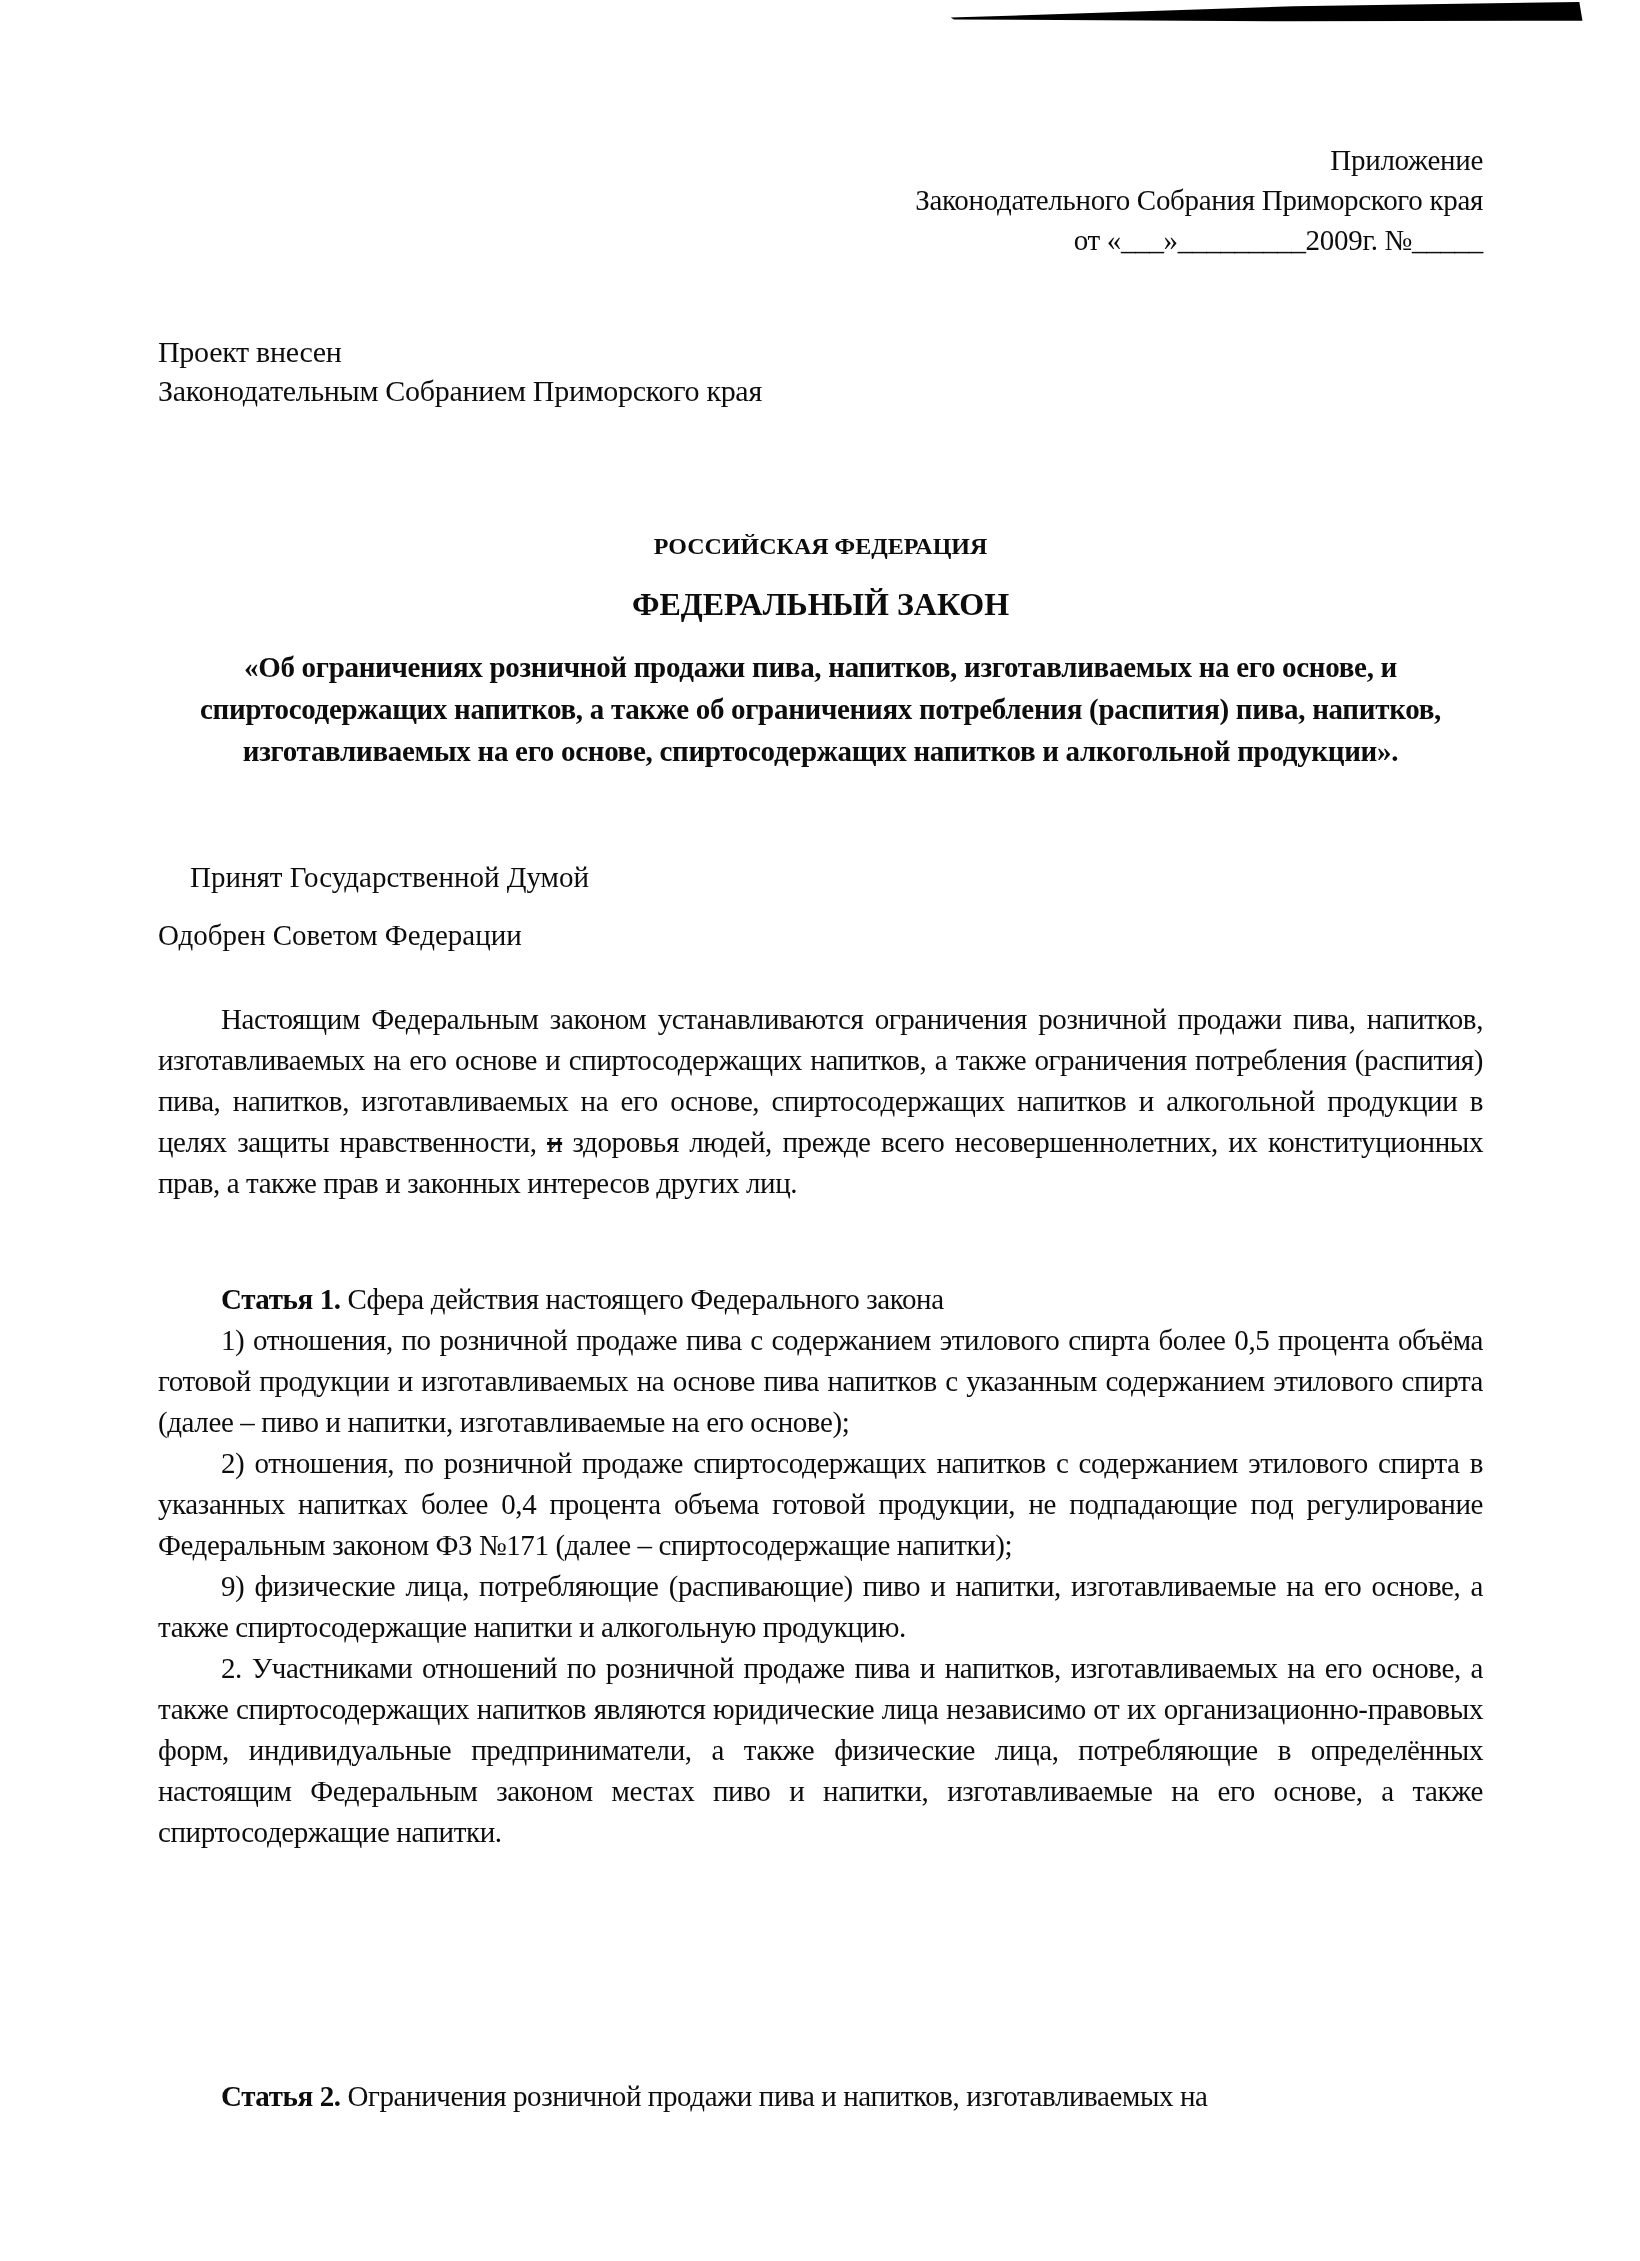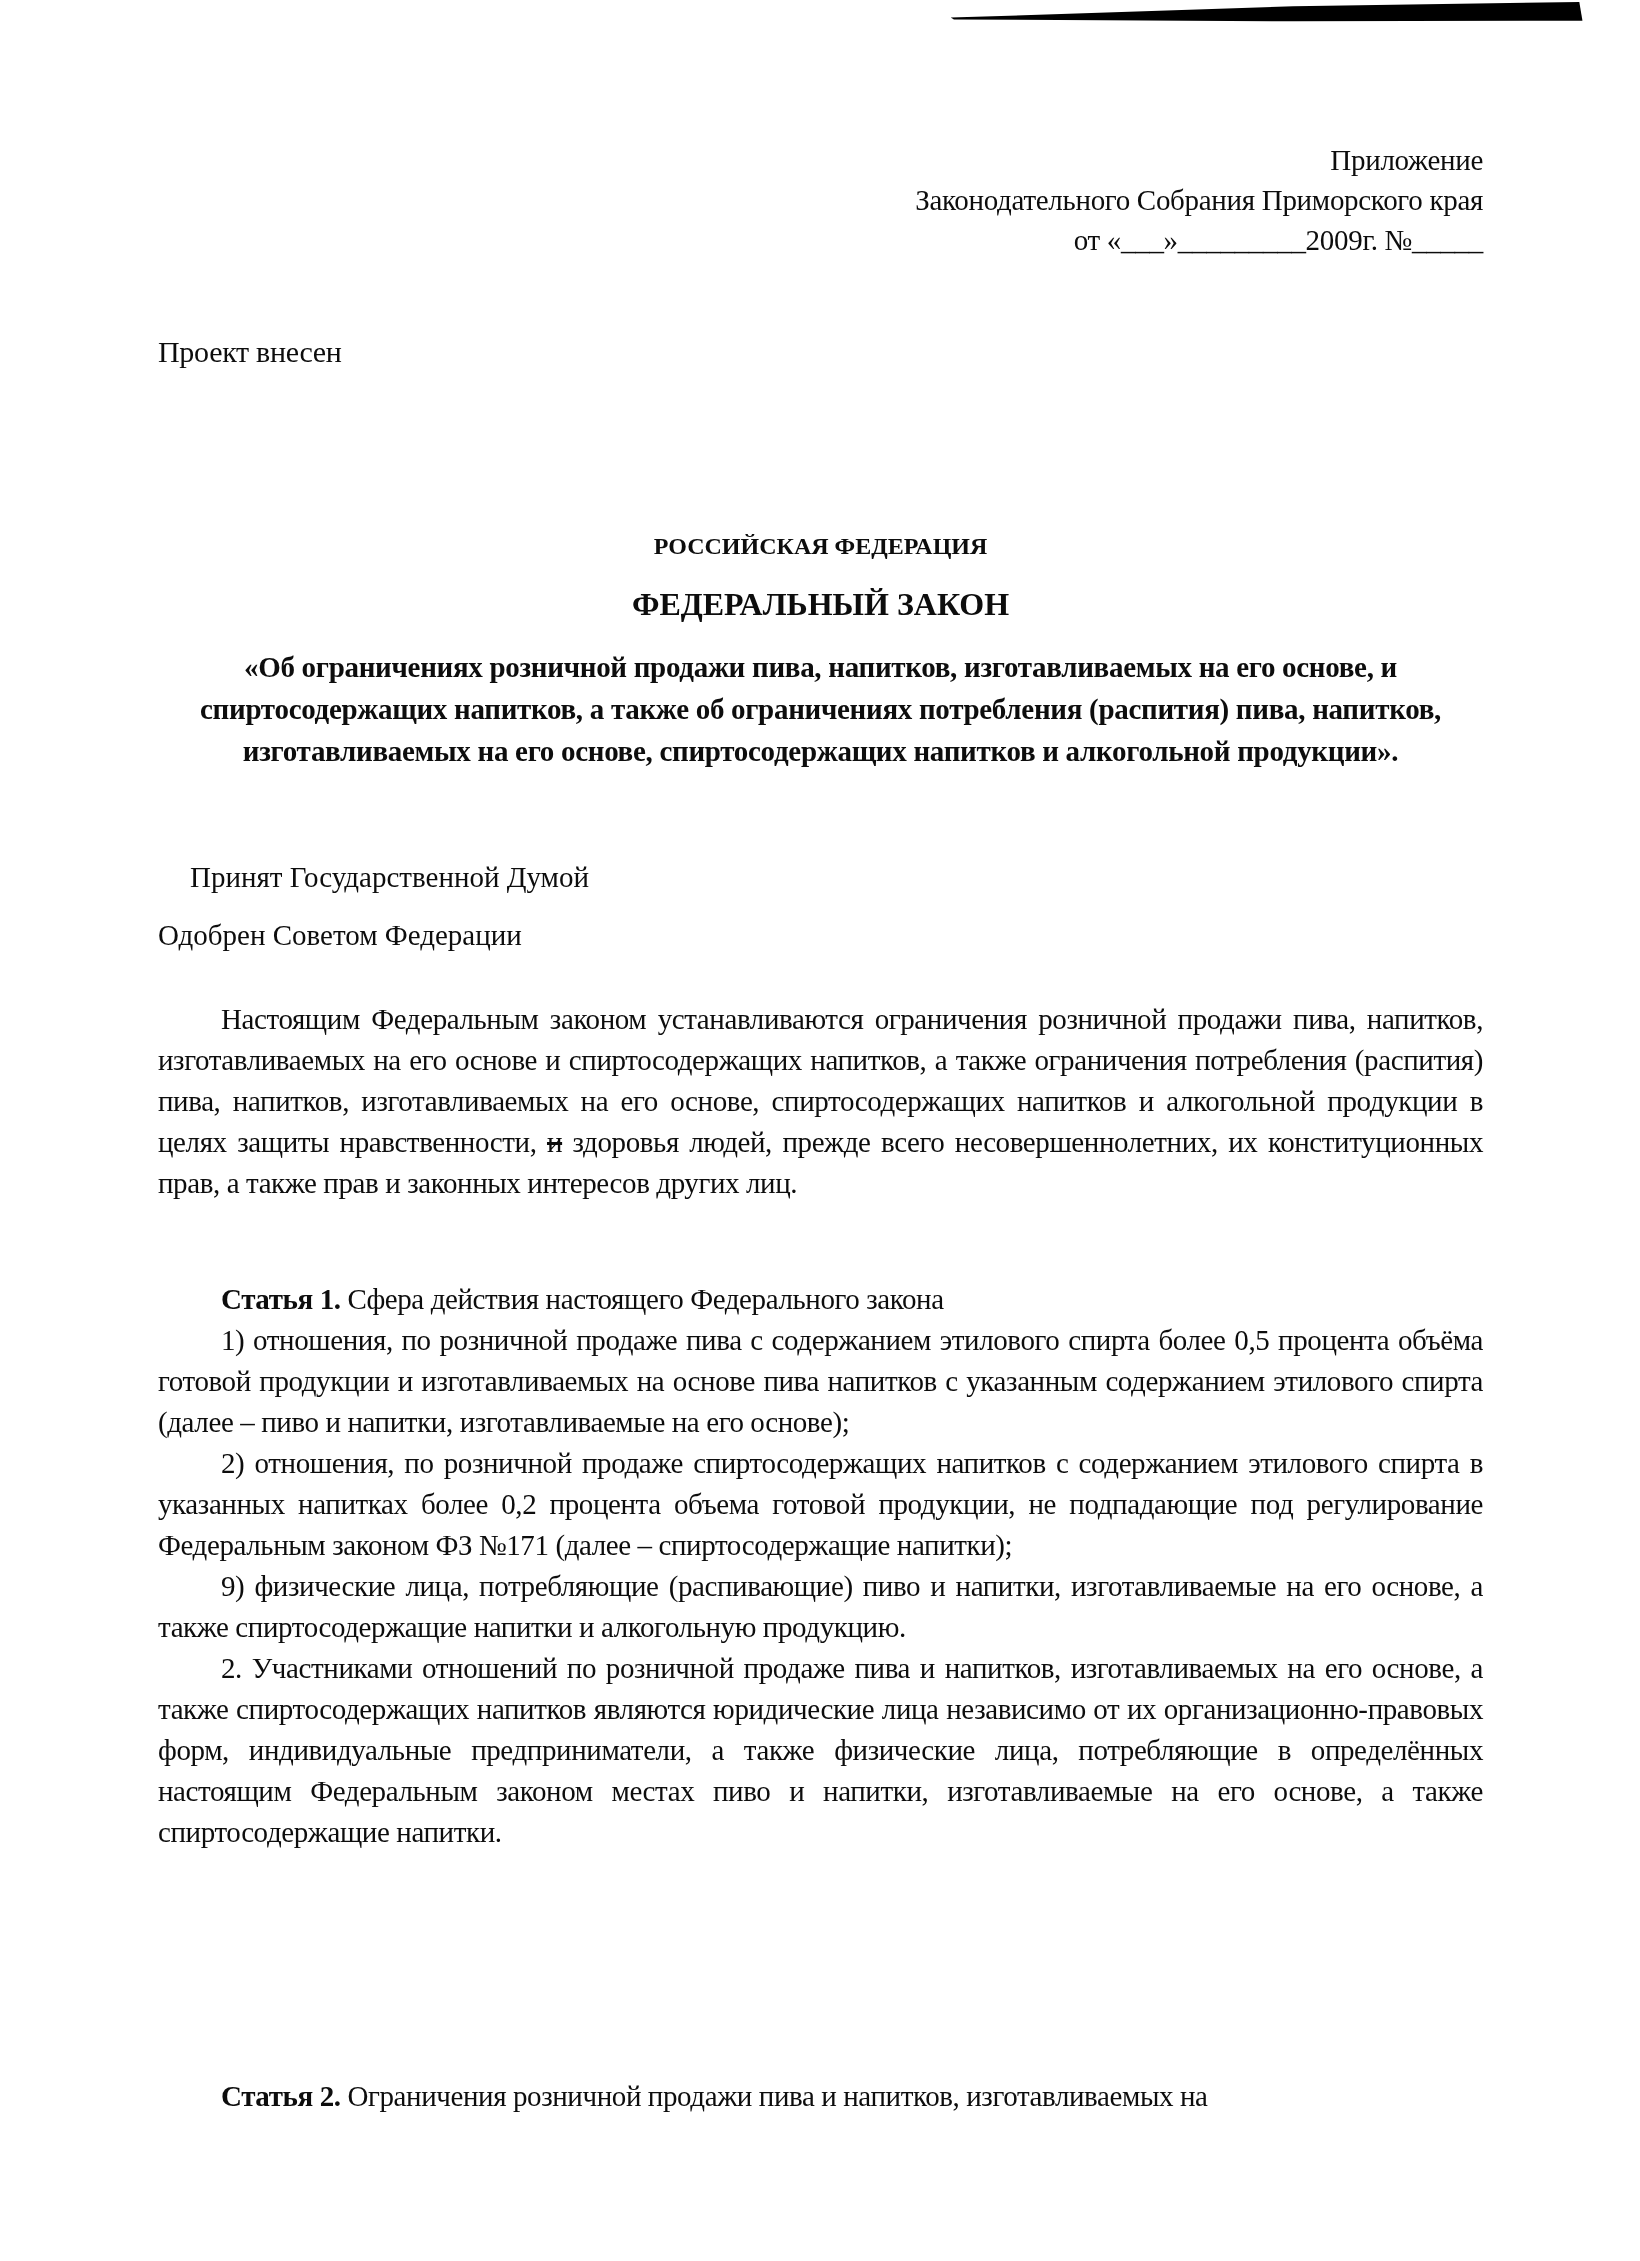--- a/index.html
+++ b/index.html
@@ -123,40 +123,41 @@
   </svg>
 
   <div class="block header-right">
     <div>Приложение</div>
     <div>Законодательного Собрания Приморского края</div>
     <div>от «___»_________2009г. №_____</div>
   </div>
 
   <div class="block project-note">
     <div>Проект внесен</div>
+    <div>Законодательным Собранием Приморского края</div>
   </div>
 
   <div class="block country-title">РОССИЙСКАЯ ФЕДЕРАЦИЯ</div>
 
   <div class="block law-type-title">ФЕДЕРАЛЬНЫЙ ЗАКОН</div>
 
   <div class="block law-subject">«Об ограничениях розничной продажи пива, напитков, изготавливаемых на его основе, и спиртосодержащих напитков, а также об ограничениях потребления (распития) пива, напитков, изготавливаемых на его основе,  спиртосодержащих напитков и алкогольной продукции».</div>
 
   <div class="block adopted-duma">Принят Государственной Думой</div>
 
   <div class="block approved-council">Одобрен Советом Федерации</div>
 
   <div class="block intro">
     <p><span>Настоящим Федеральным законом устанавливаются ограничения розничной продажи пива, напитков, изготавливаемых на его основе и спиртосодержащих напитков, а также ограничения потребления (распития) пива, напитков, изготавливаемых на его основе, спиртосодержащих напитков и алкогольной продукции в целях защиты нравственности, </span><s class="struck">и</s><span> здоровья людей, прежде всего несовершеннолетних, их конституционных прав, а также прав и законных интересов других лиц.</span></p>
   </div>
 
   <div class="block articles">
     <p><span class="bold-run">Статья 1.</span><span> Сфера действия настоящего Федерального закона</span></p>
     <p>1) отношения,  по розничной продаже пива с содержанием этилового спирта более 0,5 процента объёма готовой продукции и изготавливаемых на основе пива напитков с указанным содержанием этилового спирта (далее – пиво и напитки, изготавливаемые на его основе);</p>
-    <p>2) отношения,  по розничной продаже спиртосодержащих напитков с содержанием этилового спирта в указанных напитках более 0,2 процента объема готовой продукции, не подпадающие под регулирование Федеральным законом ФЗ №171 (далее – спиртосодержащие напитки);</p>
+    <p>2) отношения,  по розничной продаже спиртосодержащих напитков с содержанием этилового спирта в указанных напитках более 0,4 процента объема готовой продукции, не подпадающие под регулирование Федеральным законом ФЗ №171 (далее – спиртосодержащие напитки);</p>
     <p>9) физические лица, потребляющие (распивающие) пиво и напитки, изготавливаемые на его основе, а также спиртосодержащие напитки и алкогольную продукцию.</p>
     <p>2. Участниками отношений по розничной продаже пива и напитков, изготавливаемых на его основе, а также спиртосодержащих напитков являются юридические лица независимо от их организационно-правовых форм, индивидуальные предприниматели, а также физические лица, потребляющие в определённых настоящим Федеральным законом местах пиво и напитки, изготавливаемые на его основе, а также спиртосодержащие напитки.</p>
   </div>
 
   <div class="block article2">
     <p><span class="bold-run">Статья 2.</span><span> Ограничения розничной продажи пива и напитков, изготавливаемых на</span></p>
   </div>
 
 </div>
 

